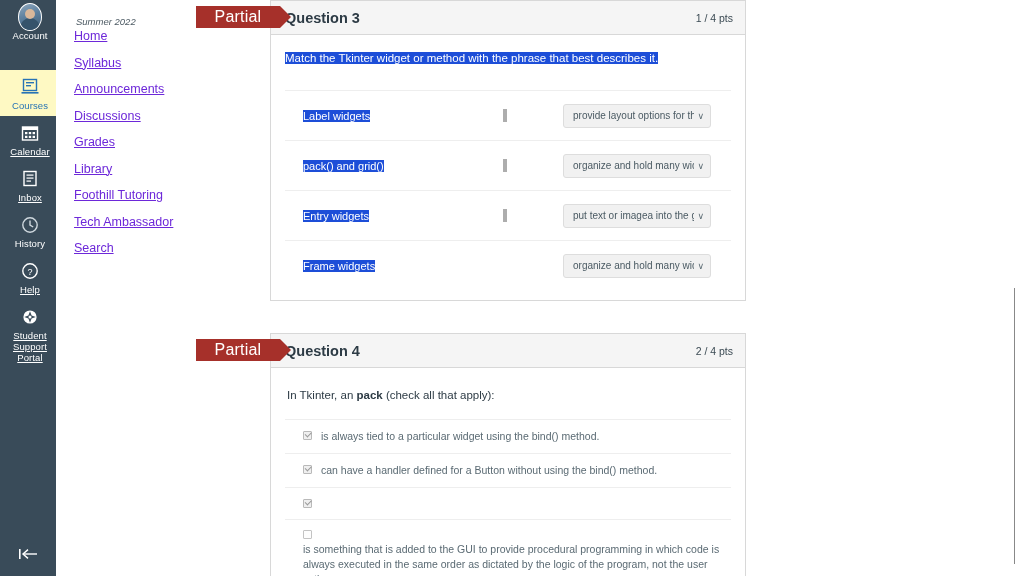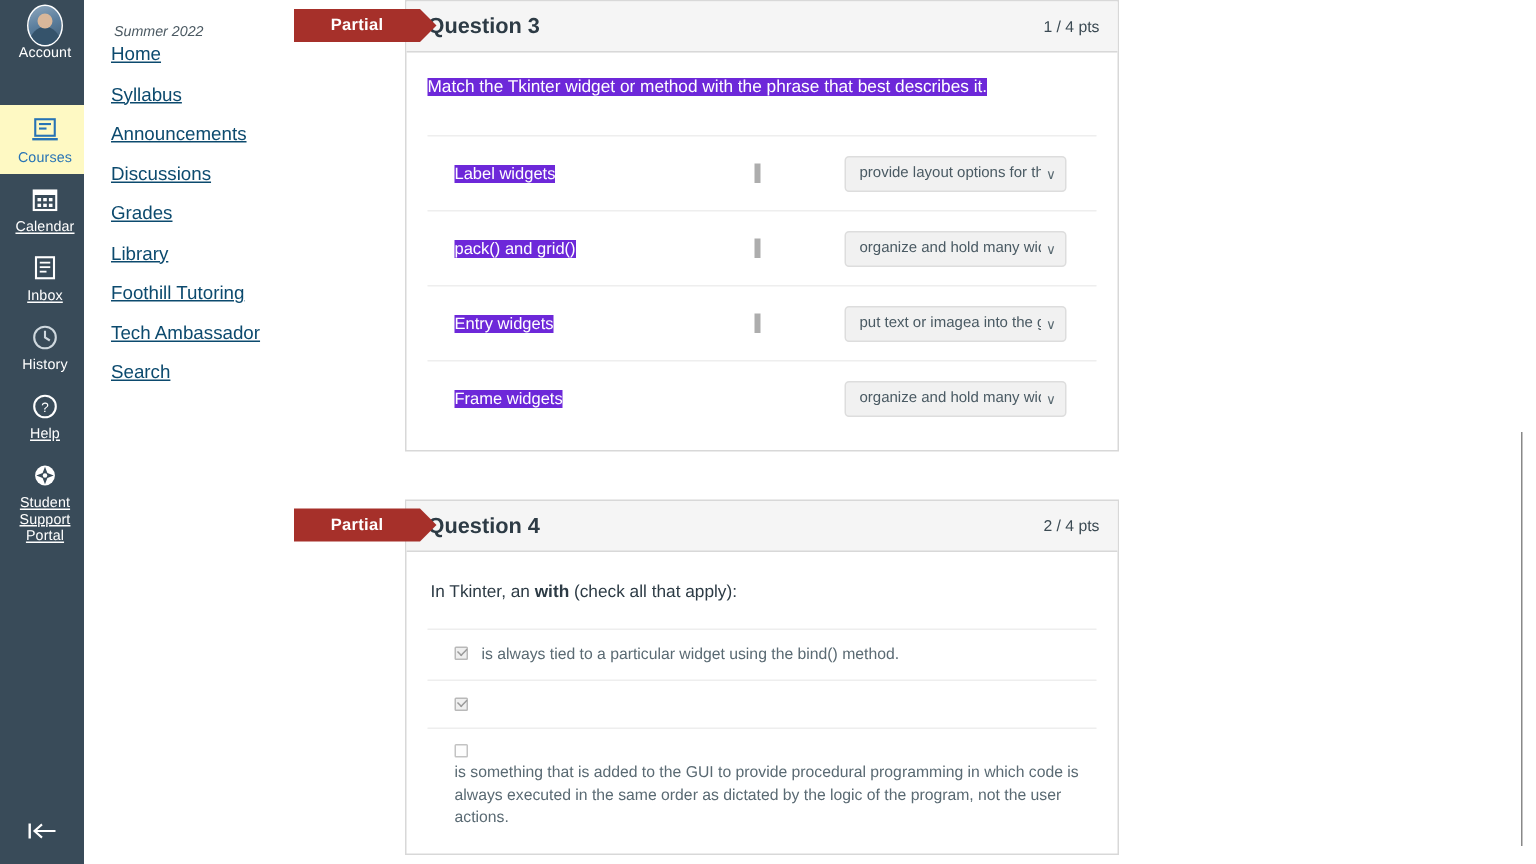--- a/index.html
+++ b/index.html
@@ -86,21 +86,21 @@
   }
   #term-label {
     font-size: 9.5px;
     color: #4c5a63;
     margin: 4px 0 2px 2px;
     font-style: italic;
   }
   .cnav-link {
     display: block;
     font-size: 12.5px;
-    color: #0c4a6e;
+    color: #6d28d9;
     text-decoration: underline;
     margin-bottom: 12.5px;
     cursor: pointer;
     width: fit-content;
   }
 
   
   #content {
     position: absolute; left: 270px; top: 0;
     width: 744px; height: 576px;
@@ -116,22 +116,22 @@
     position: absolute;
     left: -74px; top: 6px;
     height: 22px;
     width: 84px;
     background: #A6302A;
     display: flex; align-items: center; justify-content: center;
     z-index: 5;
   }
   .q-flag .flag-text {
     color: #ffffff;
-    font-size: 11px;
-    font-weight: bold;
+    font-size: 16px;
+    font-weight: normal;
     letter-spacing: 0.2px;
   }
   .q-flag::after {
     content: "";
     position: absolute;
     right: -11px; top: 0;
     width: 0; height: 0;
     border-top: 11px solid transparent;
     border-bottom: 11px solid transparent;
     border-left: 11px solid #A6302A;
@@ -163,21 +163,21 @@
   .q-body {
     padding: 16px 14px 10px 14px;
   }
   .q-prompt {
     font-size: 11.5px;
     color: #2d3b45;
     line-height: 15px;
     margin-bottom: 4px;
   }
   .sel {
-    background: #6d28d9;
+    background: #1d4ed8;
     color: #ffffff;
   }
   .q-prompt-plain {
     font-size: 11.5px;
     color: #2d3b45;
     line-height: 15px;
     padding: 4px 0 0 2px;
   }
   .q-prompt-plain b { font-weight: bold; }
 
@@ -451,29 +451,33 @@
   <div class="question-block">
     <div class="q-flag">
       <span class="flag-text">Partial</span>
     </div>
     <div class="q-card">
       <div class="q-header">
         <div class="q-title">Question 4</div>
         <div class="q-pts">2 / 4 pts</div>
       </div>
       <div class="q-body">
-        <div class="q-prompt-plain"><span>In Tkinter, an </span><b>with</b><span> (check all that apply):</span></div>
+        <div class="q-prompt-plain"><span>In Tkinter, an </span><b>pack</b><span> (check all that apply):</span></div>
 
         <div class="answer-rows">
 
           <div class="answer-row">
             <span class="cbox checked"></span>
             <span class="answer-text">is always tied to a particular widget using the bind() method.</span>
           </div>
 
+          <div class="answer-row">
+            <span class="cbox checked"></span>
+            <span class="answer-text">can have a handler defined for a Button without using the bind() method.</span>
+          </div>
 
           <div class="answer-row">
             <span class="cbox checked"></span>
           </div>
 
           <div class="answer-row wrapcol tall">
             <span class="cbox unchecked"></span>
             <span class="answer-text">is something that is added to the GUI to provide procedural programming in which code is always executed in the same order as dictated by the logic of the program, not the user actions.</span>
           </div>
 

